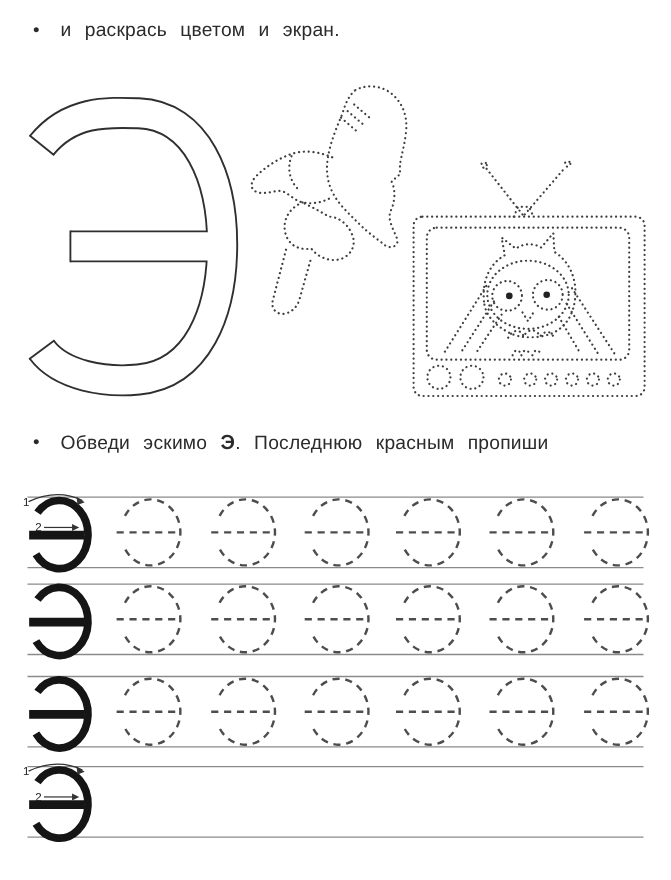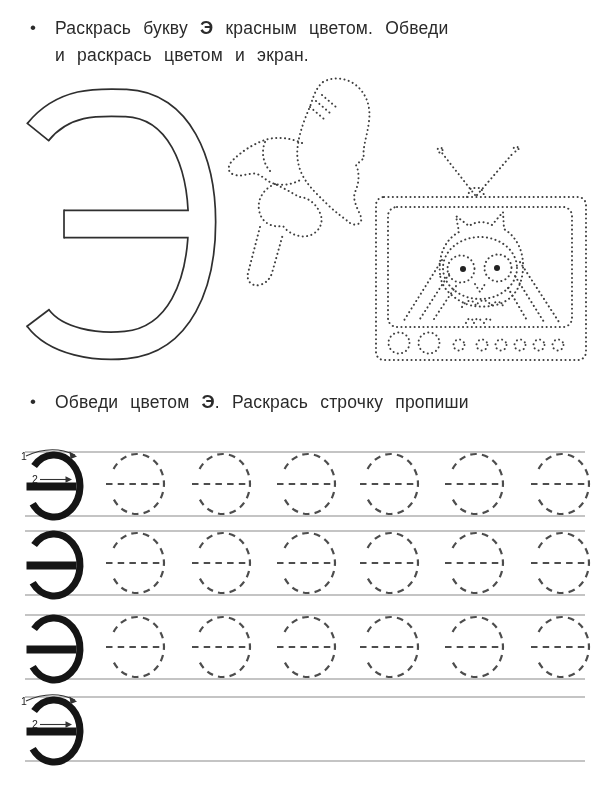--- a/index.html
+++ b/index.html
@@ -56,25 +56,20 @@
         <text class="mark-num" x="7" y="30">2</text>
         <path class="thin" d="M 15 26.5 L 42 26.5"></path>
         <path class="arrowhead" d="M 47 26.5 L 40.5 23.3 L 40.5 29.7 Z"></path>
       </g>
     </defs>
   </svg>
 
   <div class="instr" id="instr1">
     <span class="bullet">•</span>
     <div class="txt">
-      <div>
-        <span>Раскрась букву</span>
-        <b>Э</b>
-        <span>красным цветом. Обведи</span>
-      </div>
       <div>и раскрась цветом и экран.</div>
     </div>
   </div>
 
   <svg width="205" height="278" style="left:14px; top:86px;">
     <path class="bk" d="M 24 46 C 50 14 85 16 112 17 C 165 19 188 76 188 136 C 188 199 165 254 112 259 C 82 262 42 256 24 232"></path>
     <path class="bk" d="M 50 138 L 176 138"></path>
     <path class="wt" d="M 24 46 C 50 14 85 16 112 17 C 165 19 188 76 188 136 C 188 199 165 254 112 259 C 82 262 42 256 24 232"></path>
     <path class="wt" d="M 50 138 L 176 138"></path>
     <line class="cap" x1="12.7" y1="36.9" x2="35.3" y2="55.1"></line>
@@ -119,22 +114,22 @@
     <circle class="dot" cx="129" cy="203" r="5.5"></circle>
     <circle class="dot" cx="148" cy="203" r="5.5"></circle>
     <circle class="dot" cx="167" cy="203" r="5.5"></circle>
     <circle class="dot" cx="186" cy="203" r="5.5"></circle>
   </svg>
 
   <div class="instr" id="instr2">
     <span class="bullet">•</span>
     <div class="txt">
       <div>
-        <span>Обведи цветом</span>
-        <b>Э</b><span>. Раскрась строчку пропиши</span>
+        <span>Обведи эскимо</span>
+        <b>Э</b><span>. Последнюю красным пропиши</span>
       </div>
     </div>
   </div>
 
   <svg width="610" height="80" style="left:0; top:440px;">
     <line class="rule" x1="25" y1="12" x2="585" y2="12"></line>
     <line class="rule" x1="25" y1="76" x2="585" y2="76"></line>
     <use href="#solid-e" xlink:href="#solid-e" transform="translate(25,13)"></use>
     <use href="#stroke-marks" xlink:href="#stroke-marks" transform="translate(25,13)"></use>
     <use href="#trace-e" xlink:href="#trace-e" transform="translate(107,12)"></use>

